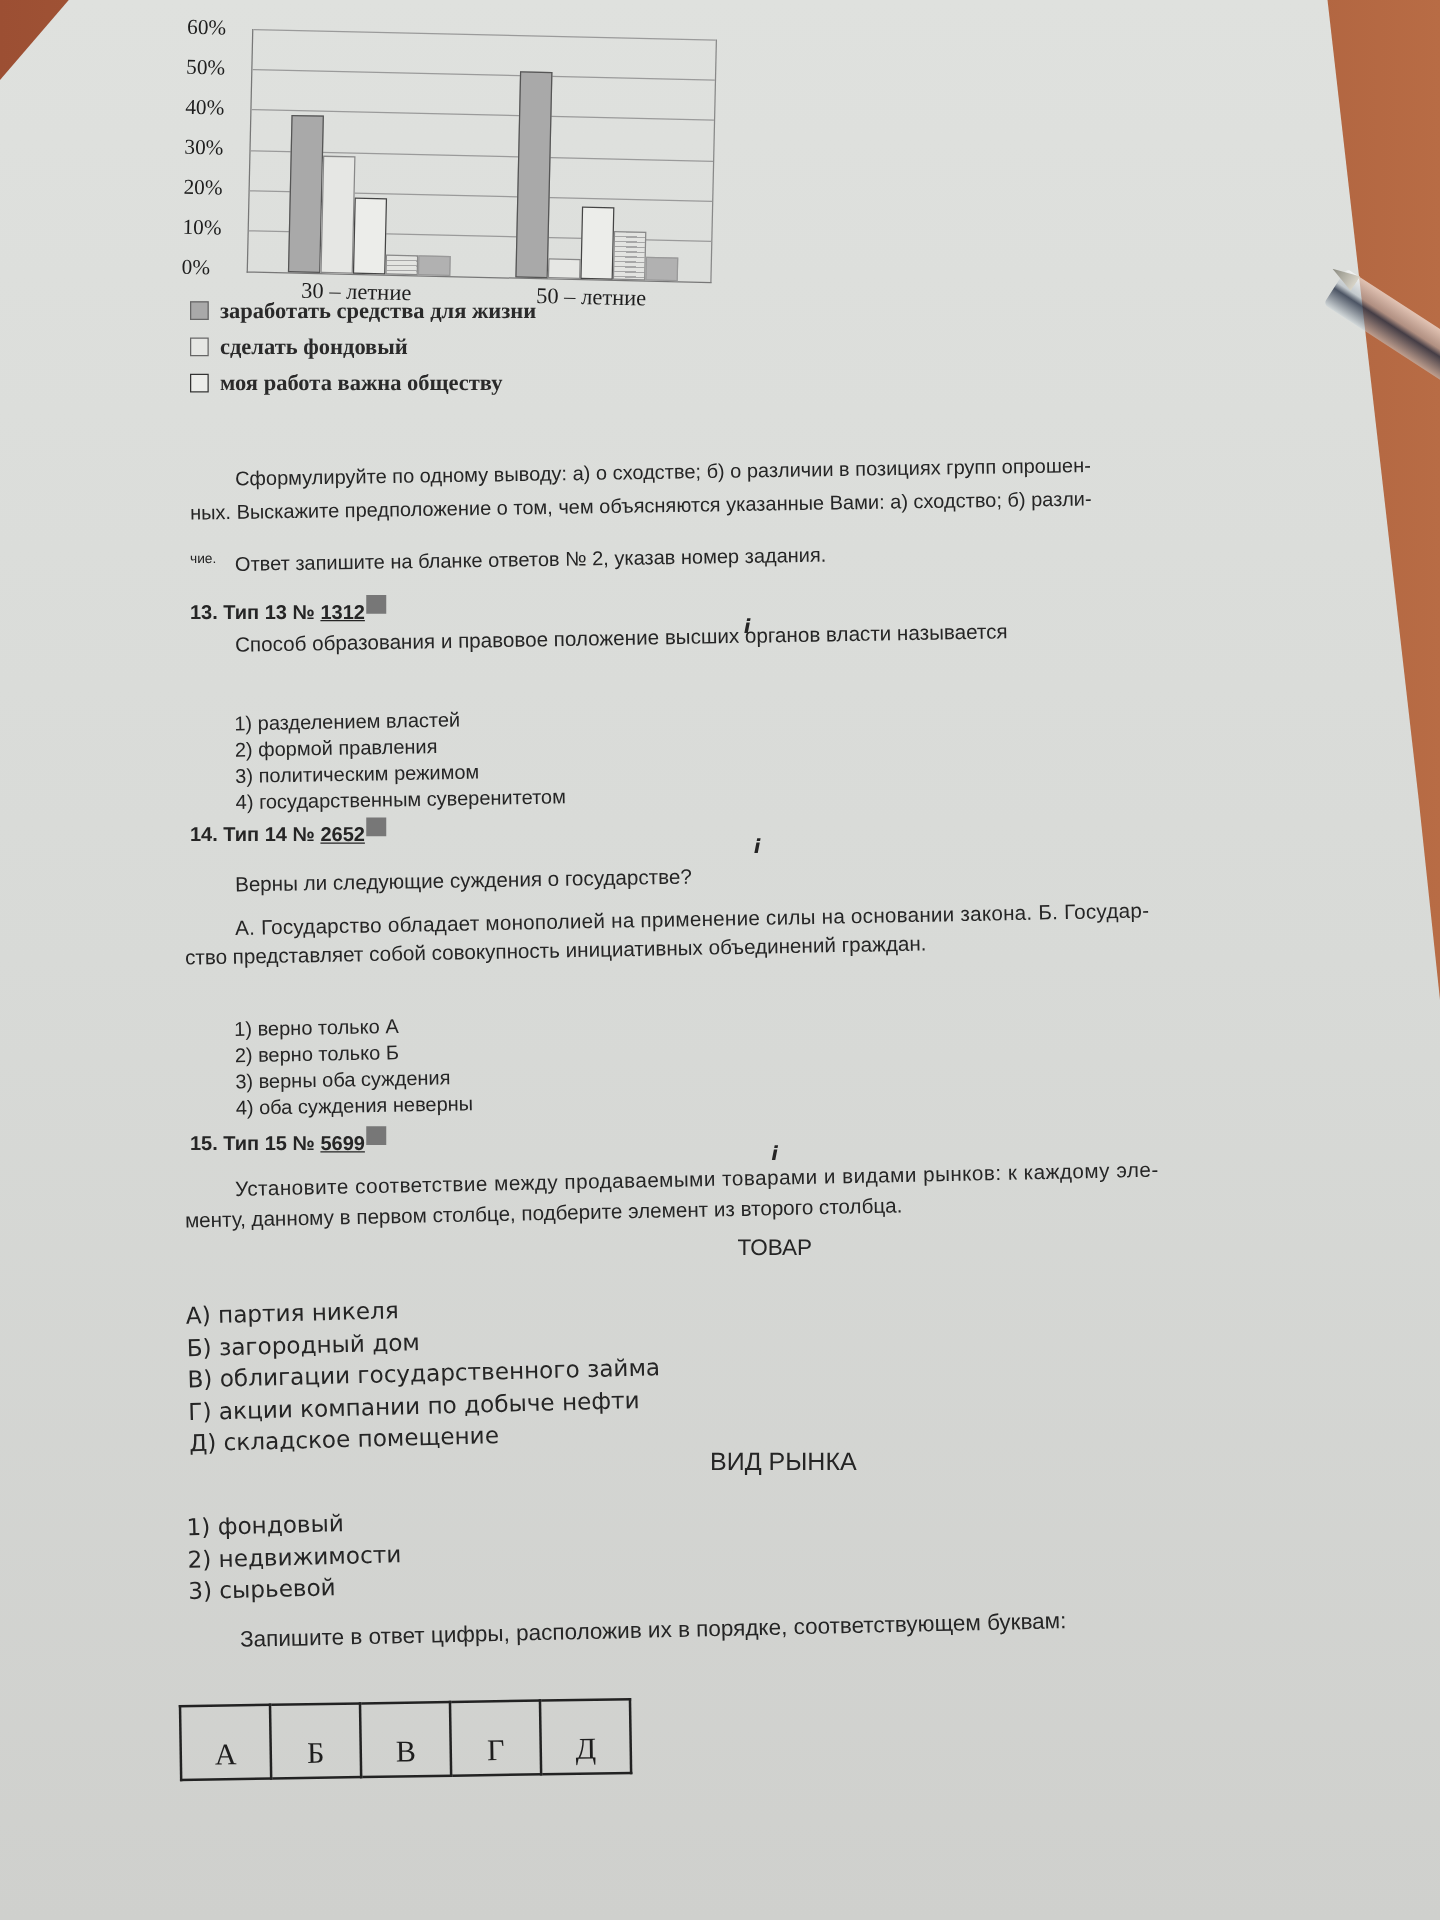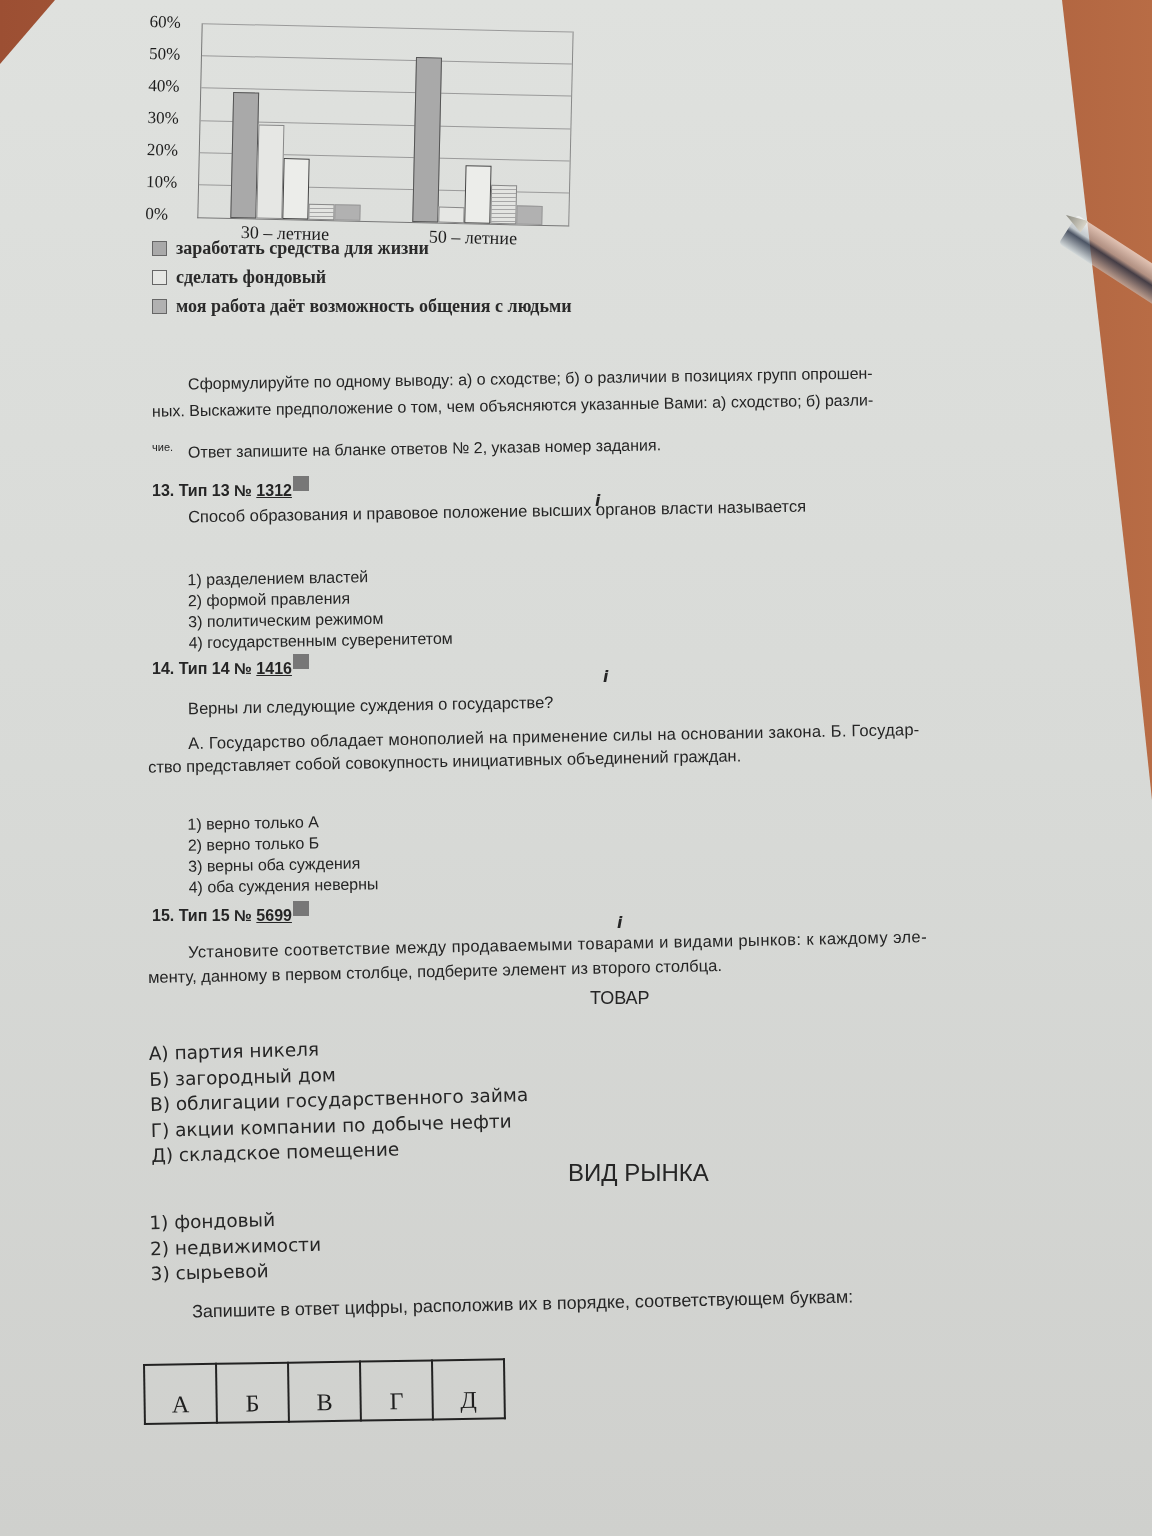--- a/index.html
+++ b/index.html
@@ -83,22 +83,22 @@
 <div class="legend">
   <div class="leg-item">
       <span class="sw b0"></span>
       <span>заработать средства для жизни</span>
     </div>
   <div class="leg-item">
       <span class="sw b1"></span>
       <span>сделать фондовый</span>
     </div>
   <div class="leg-item">
-      <span class="sw b4"></span>
-      <span>моя работа даёт возможность общения с людьми</span>
+      <span class="sw b2" style="border-color:#333"></span>
+      <span>моя работа важна обществу</span>
     </div>
 </div>
 
 <div class="q narrow" style="left:188px;top:370px;font-size:16px;transform:rotate(-0.9deg)">Сформулируйте по одному выводу: а) о сходстве; б) о различии в позициях групп опрошен-</div>
 <div class="q narrow" style="left:152px;top:397px;font-size:16px;transform:rotate(-0.9deg)">ных. Выскажите предположение о том, чем объясняются указанные Вами: а) сходство; б) разли-</div>
 <div class="q narrow" style="left:152px;top:441px;font-size:11px">чие.</div>
 <div class="q narrow" style="left:188px;top:440px;font-size:16px;transform:rotate(-0.9deg)">Ответ запишите на бланке ответов № 2, указав номер задания.</div>
 
 <div class="q h narrow" style="left:152px;top:482px">
   <span>13. Тип 13 № </span><span class="num-link">1312</span><span class="ico"></span>
@@ -106,21 +106,21 @@
 <div class="q" style="left:595px;top:492px;font-style:italic;font-weight:bold">i</div>
 <div class="q narrow" style="left:188px;top:502px;font-size:16.5px;transform:rotate(-1deg)">Способ образования и правовое положение высших органов власти называется</div>
 <div class="q narrow opt" style="left:188px;top:567px;transform:rotate(-1deg)">
   <div>1) разделением властей</div>
   <div>2) формой правления</div>
   <div>3) политическим режимом</div>
   <div>4) государственным суверенитетом</div>
 </div>
 
 <div class="q h narrow" style="left:152px;top:660px">
-  <span>14. Тип 14 № </span><span class="num-link">1416</span><span class="ico"></span>
+  <span>14. Тип 14 № </span><span class="num-link">2652</span><span class="ico"></span>
 </div>
 <div class="q" style="left:603px;top:668px;font-style:italic;font-weight:bold">i</div>
 <div class="q narrow" style="left:188px;top:696px;font-size:16.5px;transform:rotate(-1deg)">Верны ли следующие суждения о государстве?</div>
 <div class="q narrow" style="left:188px;top:727px;font-size:16.5px;letter-spacing:.2px;transform:rotate(-1.1deg)">А. Государство обладает монополией на применение силы на основании закона. Б. Государ-</div>
 <div class="q narrow" style="left:148px;top:752px;font-size:16.5px;transform:rotate(-1.1deg)">ство представляет собой совокупность инициативных объединений граждан.</div>
 <div class="q narrow opt" style="left:188px;top:812px;transform:rotate(-1.1deg)">
   <div>1) верно только А</div>
   <div>2) верно только Б</div>
   <div>3) верны оба суждения</div>
   <div>4) оба суждения неверны</div>
@@ -133,21 +133,21 @@
 <div class="q narrow" style="left:188px;top:935px;font-size:16.5px;letter-spacing:.4px;transform:rotate(-1.2deg)">Установите соответствие между продаваемыми товарами и видами рынков: к каждому эле-</div>
 <div class="q narrow" style="left:148px;top:962px;font-size:16.5px;transform:rotate(-1.2deg)">менту, данному в первом столбце, подберите элемент из второго столбца.</div>
 <div class="q narrow" style="left:590px;top:988px;font-size:18px">ТОВАР</div>
 <div class="q sans opt-lg" style="left:150px;top:1036px;transform:rotate(-1.5deg)">
   <div>А) партия никеля</div>
   <div>Б) загородный дом</div>
   <div>В) облигации государственного займа</div>
   <div>Г) акции компании по добыче нефти</div>
   <div>Д) складское помещение</div>
 </div>
-<div class="q narrow" style="left:568px;top:1159px;font-size:24px">ВИД РЫНКА</div>
+<div class="q narrow" style="left:568px;top:1159px;font-size:20px">ВИД РЫНКА</div>
 <div class="q sans opt-lg" style="left:150px;top:1208px;transform:rotate(-1.5deg)">
   <div>1) фондовый</div>
   <div>2) недвижимости</div>
   <div>3) сырьевой</div>
 </div>
 <div class="q narrow" style="left:192px;top:1294px;font-size:18px;transform:rotate(-1.3deg)">Запишите в ответ цифры, расположив их в порядке, соответствующем буквам:</div>
 
 <table class="ans-table">
   <tbody>
       <tr>

